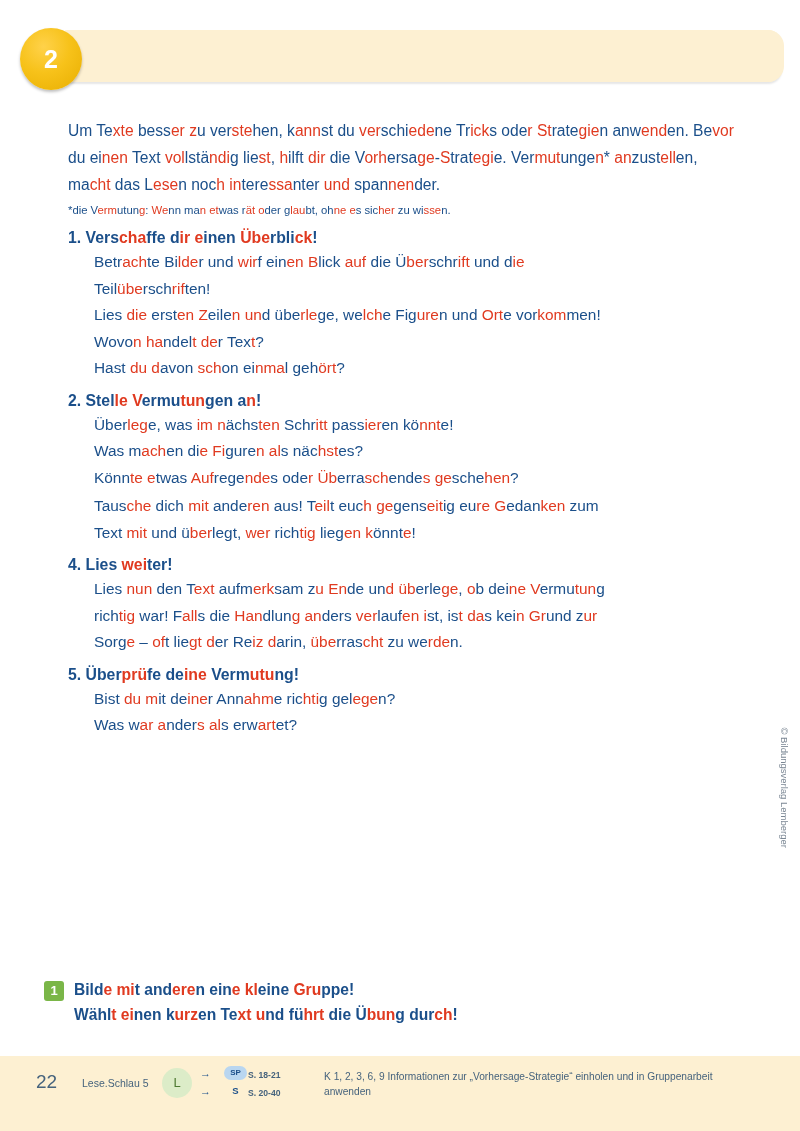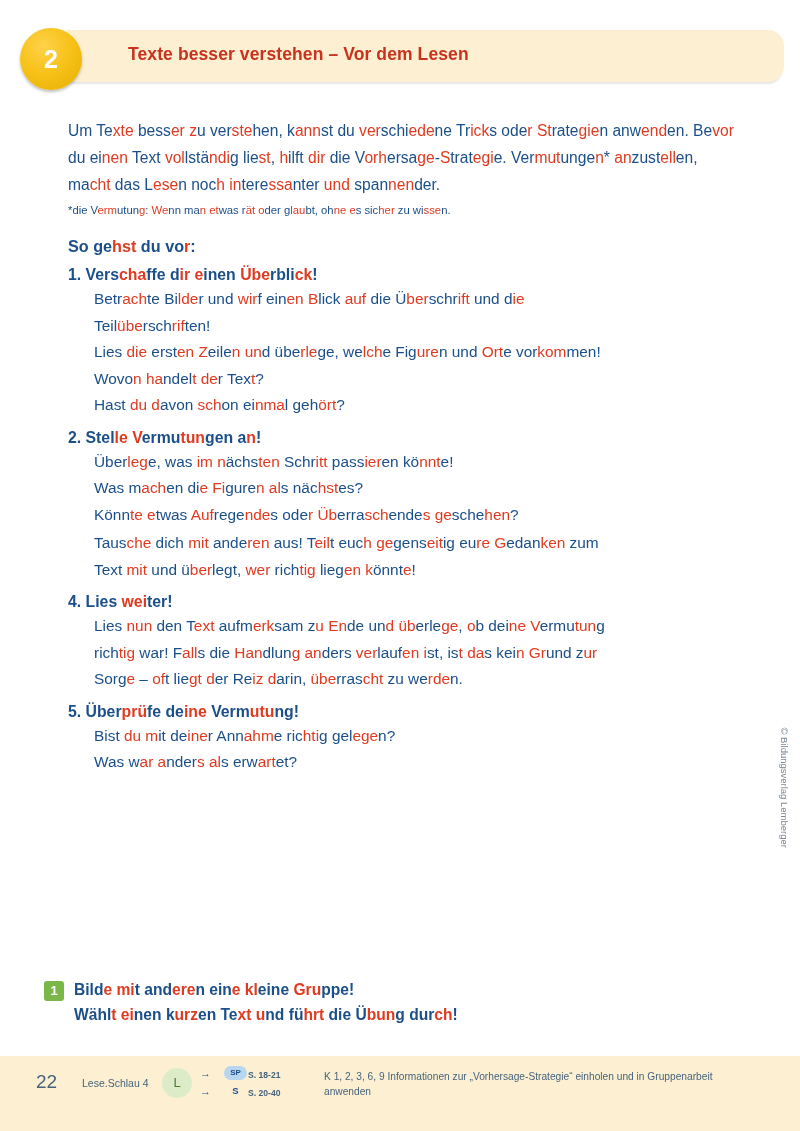--- a/index.html
+++ b/index.html
@@ -255,30 +255,28 @@
     font-size: 10.2px;
     line-height: 1.45;
     color: #46637d;
   }
 </style>
 </head>
 <body>
 
 <div class="header">
   <div class="header-bar"></div>
-  <div class="header-title">Texte besser verstehen – Vor dem Lesen</div>
   <div class="chapter-circle">
     <div class="chapter-number">2</div>
   </div>
 </div>
 
 <div class="content">
   <div class="para">Um Te<span style="color:#e03a20">x</span><span style="color:#e03a20">t</span><span style="color:#e03a20">e</span> bess<span style="color:#e03a20">e</span><span style="color:#e03a20">r</span> <span style="color:#e03a20">z</span>u ver<span style="color:#e03a20">s</span><span style="color:#e03a20">t</span><span style="color:#e03a20">e</span>hen, k<span style="color:#e03a20">a</span><span style="color:#e03a20">n</span><span style="color:#e03a20">n</span>st du <span style="color:#e03a20">v</span><span style="color:#e03a20">e</span><span style="color:#e03a20">r</span>schi<span style="color:#e03a20">e</span><span style="color:#e03a20">d</span><span style="color:#e03a20">e</span>ne Tr<span style="color:#e03a20">i</span><span style="color:#e03a20">c</span><span style="color:#e03a20">k</span>s ode<span style="color:#e03a20">r</span> <span style="color:#e03a20">S</span><span style="color:#e03a20">t</span>rate<span style="color:#e03a20">g</span><span style="color:#e03a20">i</span><span style="color:#e03a20">e</span>n anw<span style="color:#e03a20">e</span><span style="color:#e03a20">n</span><span style="color:#e03a20">d</span>en. Be<span style="color:#e03a20">v</span><span style="color:#e03a20">o</span><span style="color:#e03a20">r</span> du ei<span style="color:#e03a20">n</span><span style="color:#e03a20">e</span><span style="color:#e03a20">n</span> Text <span style="color:#e03a20">v</span><span style="color:#e03a20">o</span><span style="color:#e03a20">l</span>lstä<span style="color:#e03a20">n</span><span style="color:#e03a20">d</span><span style="color:#e03a20">i</span>g lie<span style="color:#e03a20">s</span><span style="color:#e03a20">t</span>, <span style="color:#e03a20">h</span>ilft <span style="color:#e03a20">d</span><span style="color:#e03a20">i</span><span style="color:#e03a20">r</span> die V<span style="color:#e03a20">o</span><span style="color:#e03a20">r</span><span style="color:#e03a20">h</span>ersa<span style="color:#e03a20">g</span><span style="color:#e03a20">e</span>-<span style="color:#e03a20">S</span>trat<span style="color:#e03a20">e</span><span style="color:#e03a20">g</span><span style="color:#e03a20">i</span>e. Ver<span style="color:#e03a20">m</span><span style="color:#e03a20">u</span><span style="color:#e03a20">t</span>unge<span style="color:#e03a20">n</span>* <span style="color:#e03a20">a</span><span style="color:#e03a20">n</span>zust<span style="color:#e03a20">e</span><span style="color:#e03a20">l</span><span style="color:#e03a20">l</span>en, ma<span style="color:#e03a20">c</span><span style="color:#e03a20">h</span><span style="color:#e03a20">t</span> das L<span style="color:#e03a20">e</span><span style="color:#e03a20">s</span><span style="color:#e03a20">e</span>n noc<span style="color:#e03a20">h</span> <span style="color:#e03a20">i</span><span style="color:#e03a20">n</span>tere<span style="color:#e03a20">s</span><span style="color:#e03a20">s</span><span style="color:#e03a20">a</span>nter <span style="color:#e03a20">u</span><span style="color:#e03a20">n</span><span style="color:#e03a20">d</span> span<span style="color:#e03a20">n</span><span style="color:#e03a20">e</span><span style="color:#e03a20">n</span>der.</div>
   <div class="footnote">*die V<span style="color:#e03a20">e</span><span style="color:#e03a20">r</span><span style="color:#e03a20">m</span>utun<span style="color:#e03a20">g</span>: <span style="color:#e03a20">W</span><span style="color:#e03a20">e</span>nn ma<span style="color:#e03a20">n</span> <span style="color:#e03a20">e</span><span style="color:#e03a20">t</span>was r<span style="color:#e03a20">ä</span><span style="color:#e03a20">t</span> <span style="color:#e03a20">o</span>der g<span style="color:#e03a20">l</span><span style="color:#e03a20">a</span><span style="color:#e03a20">u</span>bt, oh<span style="color:#e03a20">n</span><span style="color:#e03a20">e</span> <span style="color:#e03a20">e</span>s sic<span style="color:#e03a20">h</span><span style="color:#e03a20">e</span><span style="color:#e03a20">r</span> zu wi<span style="color:#e03a20">s</span><span style="color:#e03a20">s</span><span style="color:#e03a20">e</span>n.</div>
-  <div class="section-head">So ge<span style="color:#e03a20">h</span><span style="color:#e03a20">s</span><span style="color:#e03a20">t</span> du vo<span style="color:#e03a20">r</span>:</div>
 
   <div class="step">
     <div class="step-title">1. Vers<span style="color:#e03a20">c</span><span style="color:#e03a20">h</span><span style="color:#e03a20">a</span>ffe d<span style="color:#e03a20">i</span><span style="color:#e03a20">r</span> <span style="color:#e03a20">e</span>inen <span style="color:#e03a20">Ü</span><span style="color:#e03a20">b</span><span style="color:#e03a20">e</span>rbli<span style="color:#e03a20">c</span><span style="color:#e03a20">k</span>!</div>
     <div class="step-lines">
       <div class="step-line">Betr<span style="color:#e03a20">a</span><span style="color:#e03a20">c</span><span style="color:#e03a20">h</span>te Bi<span style="color:#e03a20">l</span><span style="color:#e03a20">d</span><span style="color:#e03a20">e</span>r und <span style="color:#e03a20">w</span><span style="color:#e03a20">i</span><span style="color:#e03a20">r</span>f ein<span style="color:#e03a20">e</span><span style="color:#e03a20">n</span> <span style="color:#e03a20">B</span>lick <span style="color:#e03a20">a</span><span style="color:#e03a20">u</span><span style="color:#e03a20">f</span> die Ü<span style="color:#e03a20">b</span><span style="color:#e03a20">e</span><span style="color:#e03a20">r</span>schr<span style="color:#e03a20">i</span><span style="color:#e03a20">f</span><span style="color:#e03a20">t</span> und d<span style="color:#e03a20">i</span><span style="color:#e03a20">e</span></div>
       <div class="step-line">Teil<span style="color:#e03a20">ü</span><span style="color:#e03a20">b</span><span style="color:#e03a20">e</span>rsch<span style="color:#e03a20">r</span><span style="color:#e03a20">i</span><span style="color:#e03a20">f</span>ten!</div>
       <div class="step-line">Lies <span style="color:#e03a20">d</span><span style="color:#e03a20">i</span><span style="color:#e03a20">e</span> erst<span style="color:#e03a20">e</span><span style="color:#e03a20">n</span> <span style="color:#e03a20">Z</span>eile<span style="color:#e03a20">n</span> <span style="color:#e03a20">u</span><span style="color:#e03a20">n</span>d übe<span style="color:#e03a20">r</span><span style="color:#e03a20">l</span><span style="color:#e03a20">e</span>ge, we<span style="color:#e03a20">l</span><span style="color:#e03a20">c</span><span style="color:#e03a20">h</span>e Fig<span style="color:#e03a20">u</span><span style="color:#e03a20">r</span><span style="color:#e03a20">e</span>n und <span style="color:#e03a20">O</span><span style="color:#e03a20">r</span><span style="color:#e03a20">t</span>e vor<span style="color:#e03a20">k</span><span style="color:#e03a20">o</span><span style="color:#e03a20">m</span>men!</div>
       <div class="step-line">Wovo<span style="color:#e03a20">n</span> <span style="color:#e03a20">h</span><span style="color:#e03a20">a</span>ndel<span style="color:#e03a20">t</span> <span style="color:#e03a20">d</span><span style="color:#e03a20">e</span>r Tex<span style="color:#e03a20">t</span>?</div>
       <div class="step-line">Hast <span style="color:#e03a20">d</span><span style="color:#e03a20">u</span> <span style="color:#e03a20">d</span>avon <span style="color:#e03a20">s</span><span style="color:#e03a20">c</span><span style="color:#e03a20">h</span>on ei<span style="color:#e03a20">n</span><span style="color:#e03a20">m</span><span style="color:#e03a20">a</span>l geh<span style="color:#e03a20">ö</span><span style="color:#e03a20">r</span><span style="color:#e03a20">t</span>?</div>
     </div>
@@ -323,21 +321,21 @@
   <div class="task-text">
     <div>Bild<span style="color:#e03a20">e</span> <span style="color:#e03a20">m</span><span style="color:#e03a20">i</span>t and<span style="color:#e03a20">e</span><span style="color:#e03a20">r</span><span style="color:#e03a20">e</span>n ein<span style="color:#e03a20">e</span> <span style="color:#e03a20">k</span><span style="color:#e03a20">l</span>eine <span style="color:#e03a20">G</span><span style="color:#e03a20">r</span><span style="color:#e03a20">u</span>ppe!</div>
     <div>Wähl<span style="color:#e03a20">t</span> <span style="color:#e03a20">e</span><span style="color:#e03a20">i</span>nen k<span style="color:#e03a20">u</span><span style="color:#e03a20">r</span><span style="color:#e03a20">z</span>en Te<span style="color:#e03a20">x</span><span style="color:#e03a20">t</span> <span style="color:#e03a20">u</span>nd fü<span style="color:#e03a20">h</span><span style="color:#e03a20">r</span><span style="color:#e03a20">t</span> die Ü<span style="color:#e03a20">b</span><span style="color:#e03a20">u</span><span style="color:#e03a20">n</span>g dur<span style="color:#e03a20">c</span><span style="color:#e03a20">h</span>!</div>
   </div>
 </div>
 
 <div class="copyright">© Bildungsverlag Lemberger</div>
 
 <div class="footer">
   <div class="page-number">22</div>
-  <div class="footer-book">Lese.Schlau 4</div>
+  <div class="footer-book">Lese.Schlau 5</div>
   <div class="footer-lcircle">L</div>
   <div class="footer-ref">
     <div class="ref-row">
       <span class="ref-arrow">→</span>
       <span class="ref-chip">SP</span>
       <span class="ref-label">S. 18-21</span>
     </div>
     <div class="ref-row">
       <span class="ref-arrow">→</span>
       <span class="ref-chip plain">S</span>

